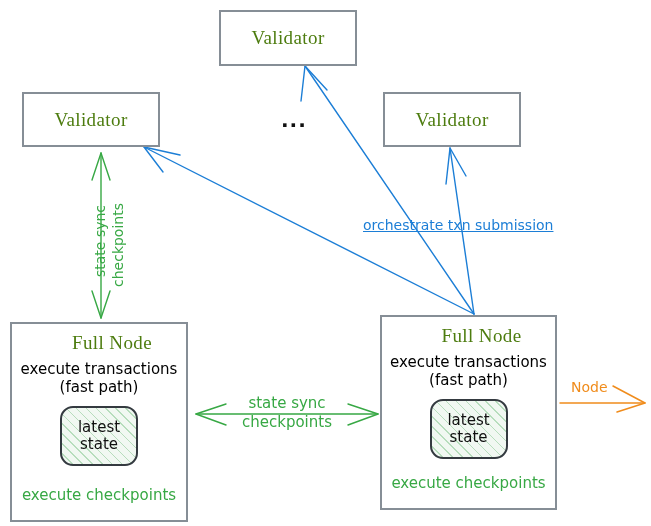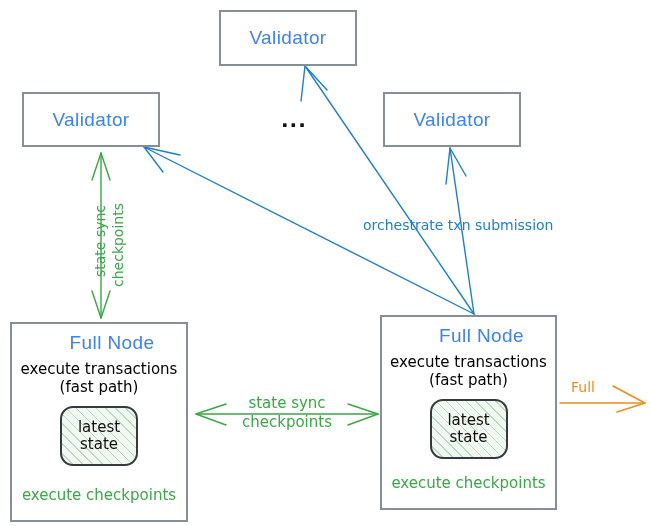--- a/index.html
+++ b/index.html
@@ -32,23 +32,23 @@
     background: #ffffff;
     border: 2px solid #868e96;
     display: flex;
     flex-direction: column;
     align-items: center;
   }
   .validator-box {
     justify-content: center;
   }
   .box-title {
-    font-family: Liberation Sans, sans-serif;
+    font-family: Liberation Serif, serif;
     font-size: 19px;
-    color: #3b82f6;
+    color: #4d7c0f;
     letter-spacing: 0.4px;
     white-space: nowrap;
   }
   .fullnode-title {
     margin-top: 8px;
     font-size: 19px;
     margin-left: 26px;
   }
   .blue-text {
     color: #000000;
@@ -98,21 +98,21 @@
   .flabel {
     position: absolute;
     white-space: nowrap;
   }
   .ellipsis {
     color: #101010;
     font-size: 20px;
     font-weight: bold;
     letter-spacing: 1px;
   }
-  .lbl-blue { color: #1c7ed6; font-size: 14px; }
+  .lbl-blue { color: #1c7ed6; font-size: 14px; text-decoration: underline; }
   .lbl-green { color: #37a844; font-size: 15px; line-height: 19px; text-align: center; }
   .lbl-orange { color: #f08c1c; font-size: 14px; }
   .vlabel {
     position: absolute;
     color: #37a844;
     font-size: 14px;
     white-space: nowrap;
     transform-origin: 0 0;
     transform: rotate(-90deg);
   }
@@ -196,15 +196,15 @@
   <div class="vlabel" style="left:92px; top:277px;">state sync</div>
   <div class="vlabel" style="left:110px; top:287px;">checkpoints</div>
 
   <div class="flabel lbl-blue" style="left:363px; top:217px;">orchestrate txn submission</div>
 
   <div class="flabel lbl-green" style="left:232px; top:394px; width:110px;">
     <div>state sync</div>
     <div>checkpoints</div>
   </div>
 
-  <div class="flabel lbl-orange" style="left:571px; top:379px;">Full</div>
+  <div class="flabel lbl-orange" style="left:571px; top:379px;">Node</div>
 
 </div>
 
 </body></html>

